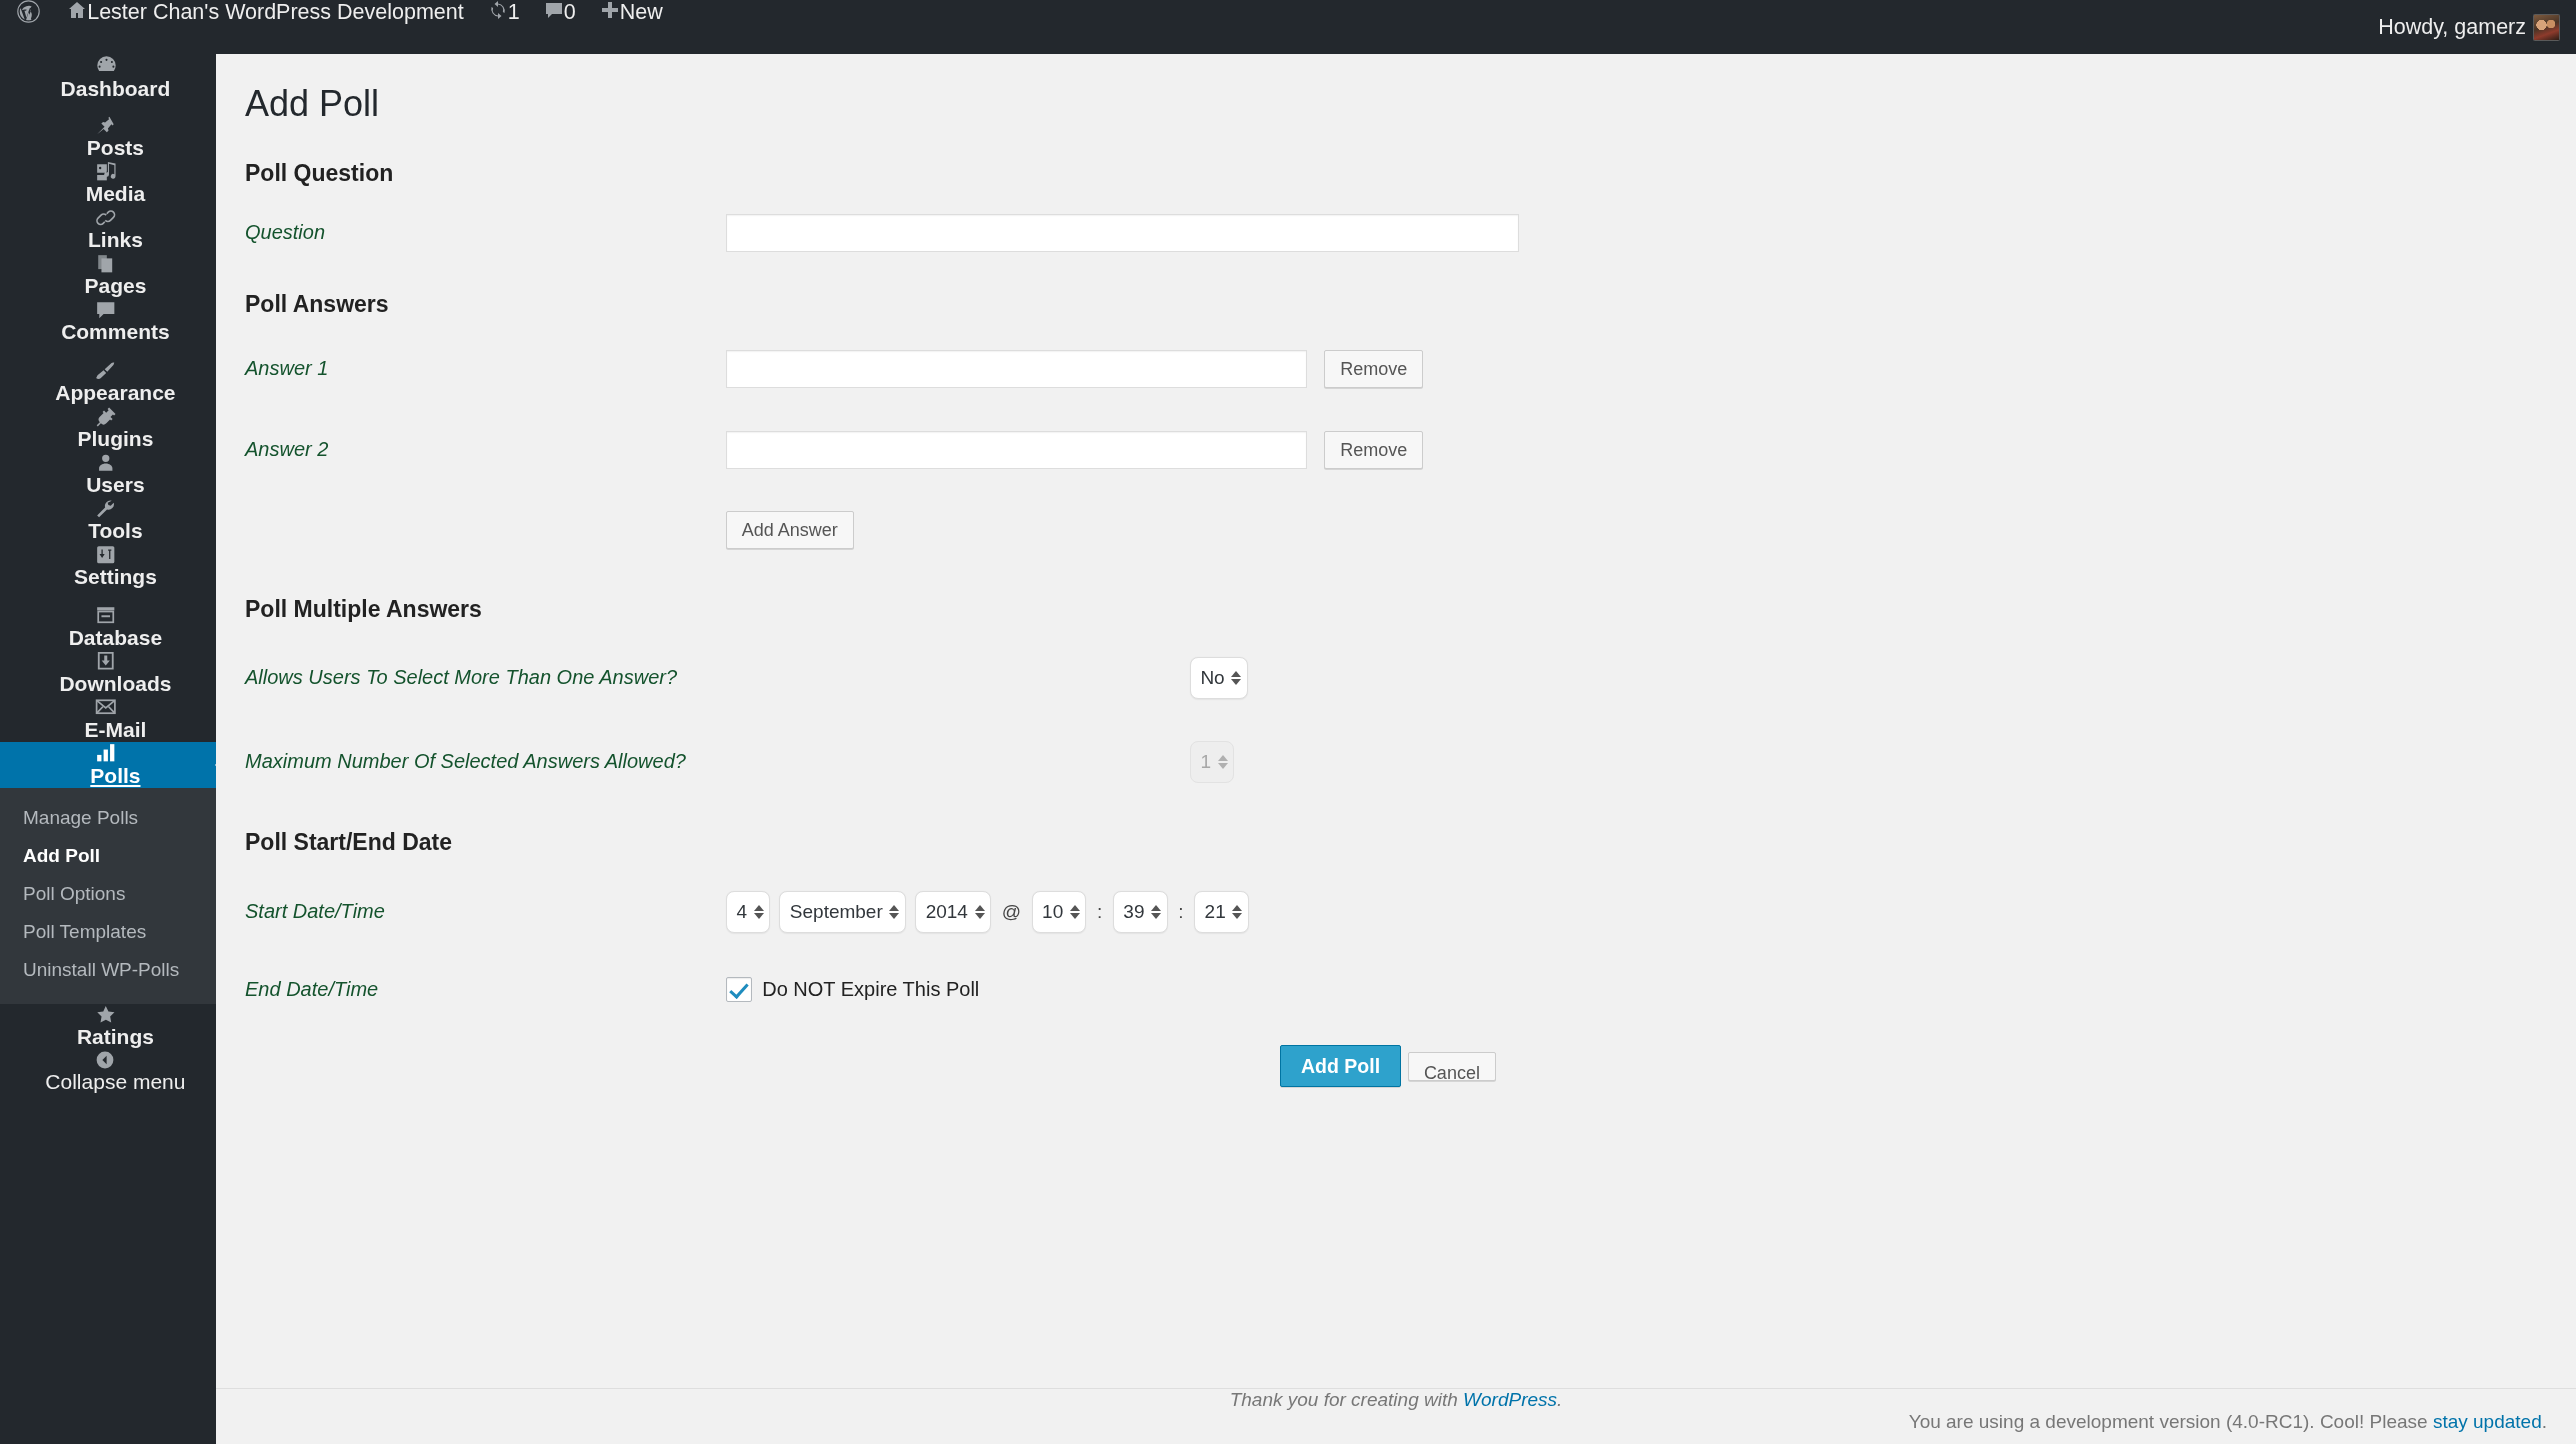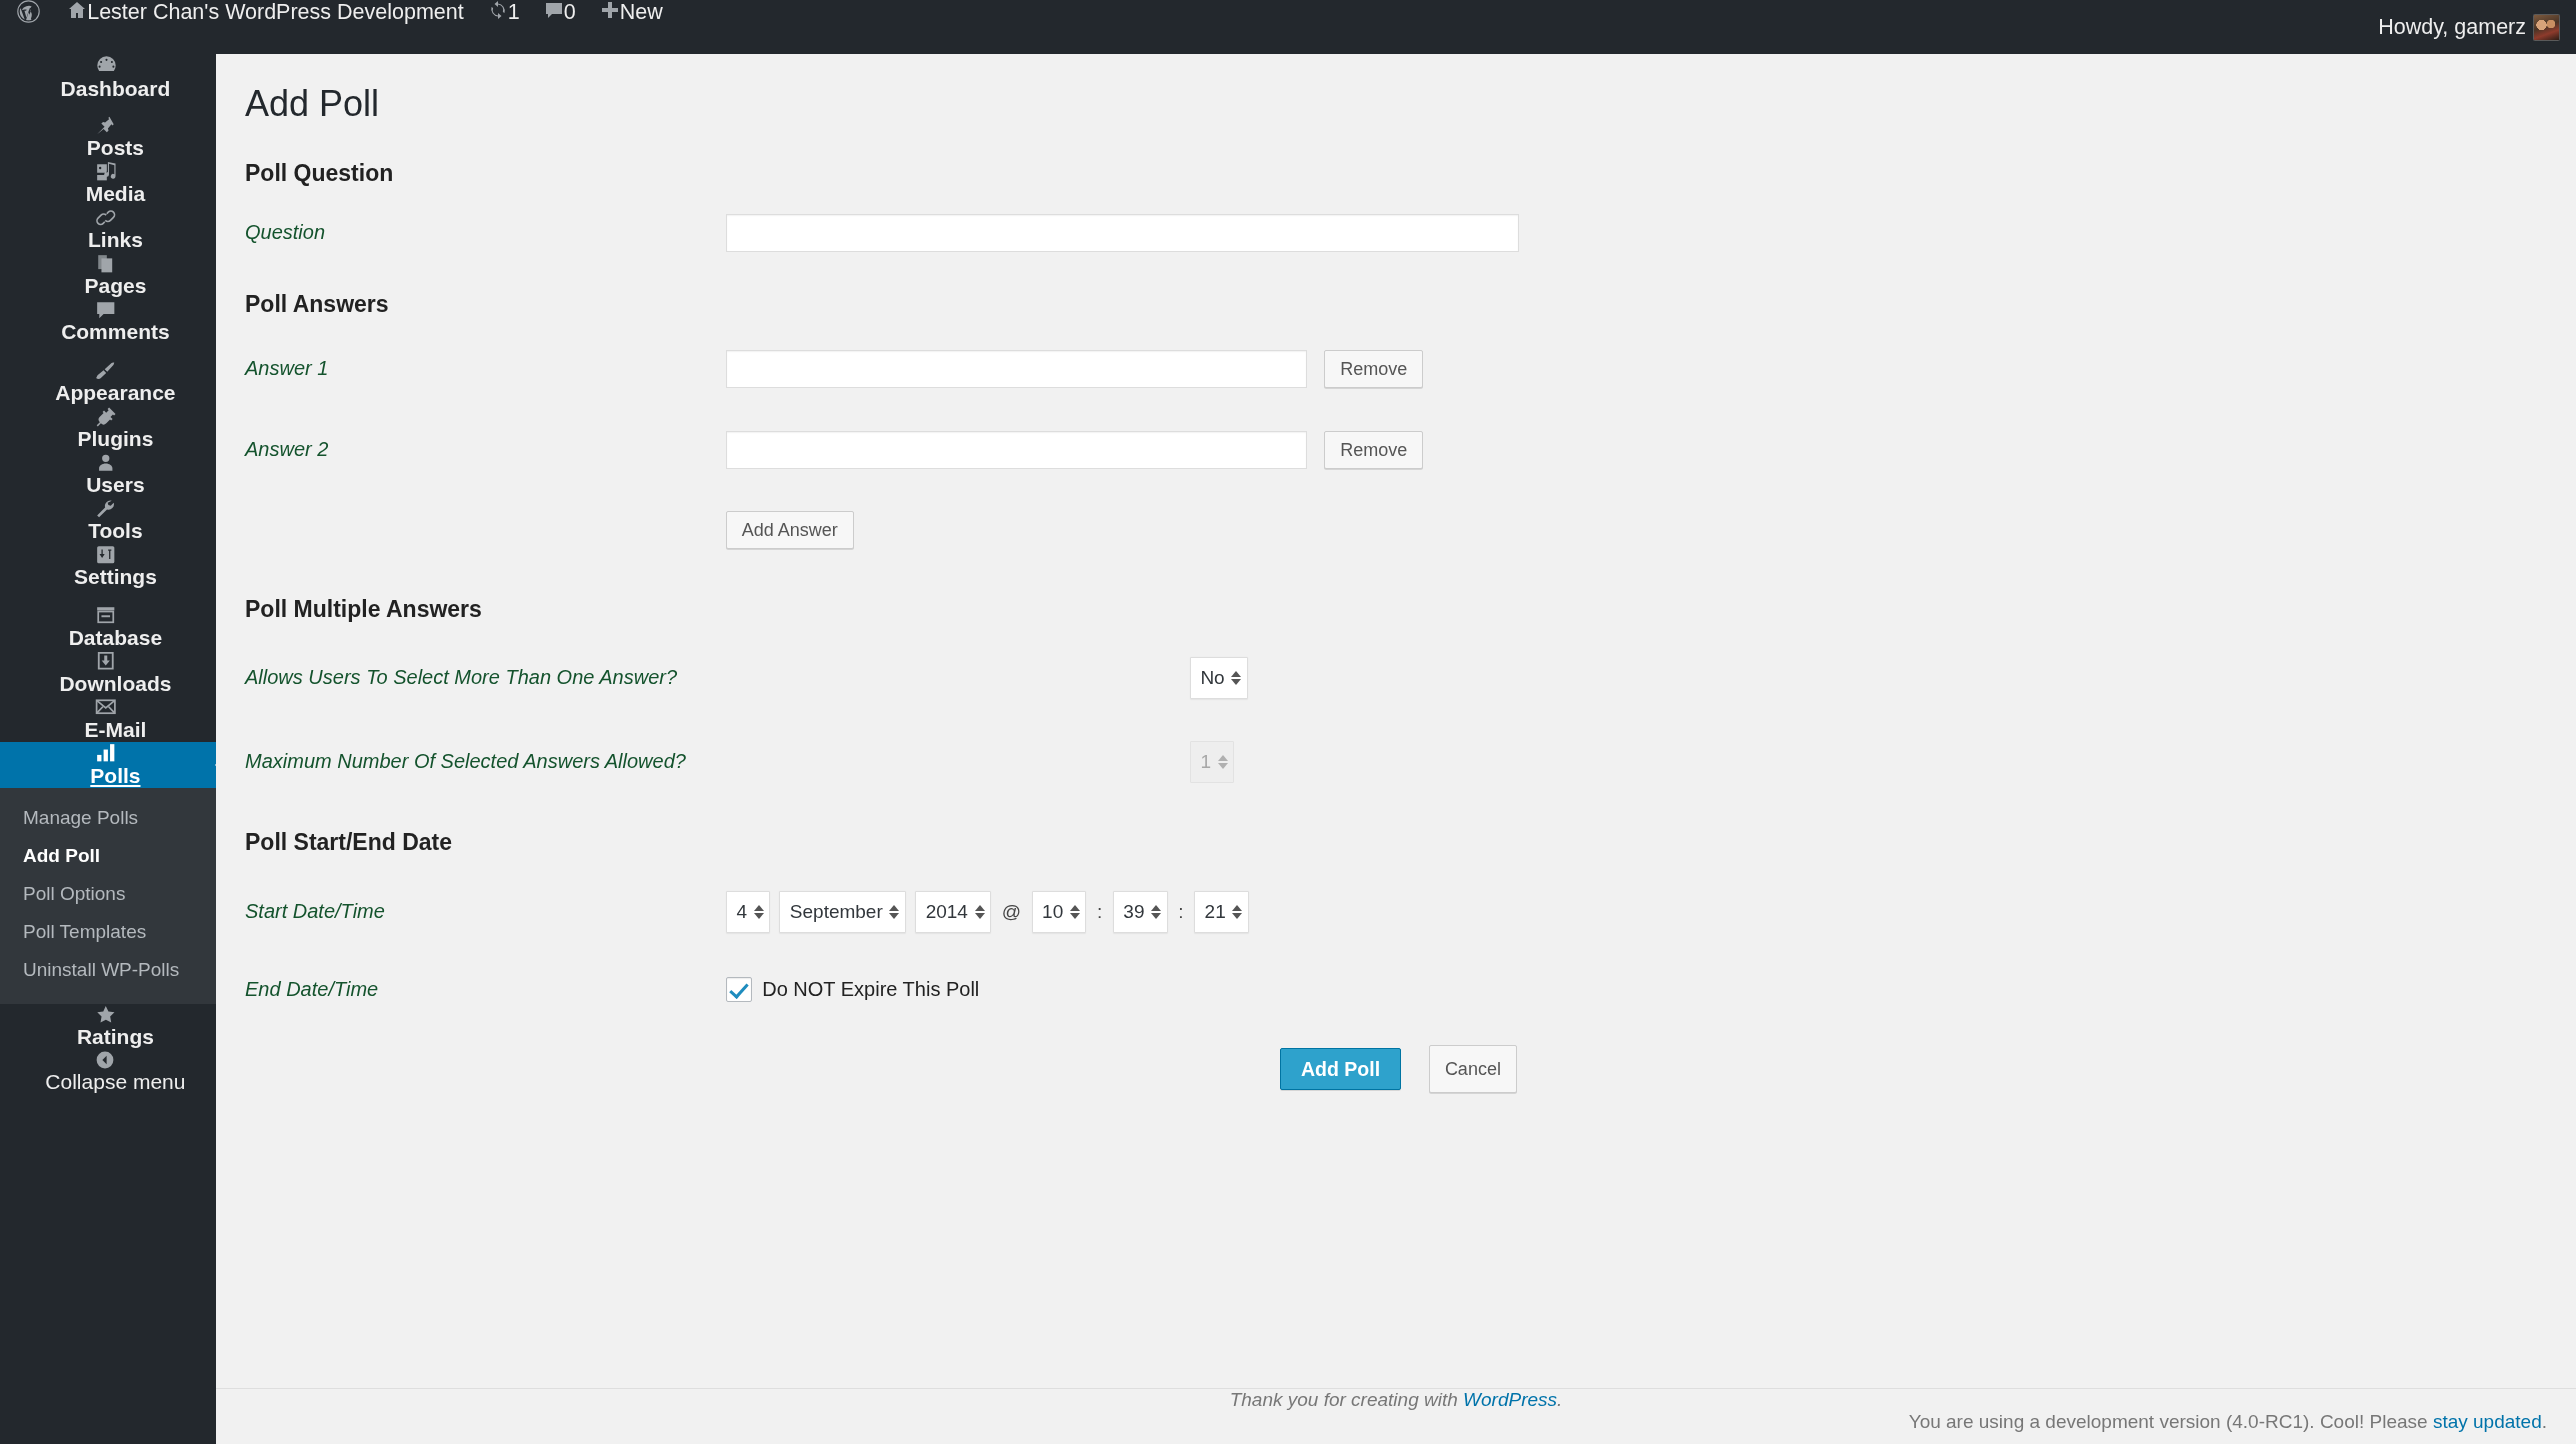--- a/index.html
+++ b/index.html
@@ -193,21 +193,21 @@
     font-family: "Liberation Sans", sans-serif;
     cursor: pointer;
     line-height: 40px;
     white-space: nowrap;
   }
 
   .sel {
     height: 42px;
     background: #fff;
     border: 0.7px solid #ddd;
-    border-radius: 1px;
+    border-radius: 8px;
     box-shadow: 0 0.7px 1.3px rgba(0,0,0,0.06);
     display: inline-flex;
     align-items: center;
     padding: 0 5.4px 0 9.4px;
     font-size: 19px;
     color: #32373c;
     cursor: pointer;
     gap: 6.7px;
     white-space: nowrap;
   }
@@ -625,21 +625,21 @@
     <span class="form-label">End Date/Time</span>
     <span class="chk-wrap">
       <span class="chk checked"></span>
       <span class="chk-label">Do NOT Expire This Poll</span>
     </span>
   </div>
 
   <div class="form-row" style="padding-top:43px;">
     <span class="form-label" style="flex:0 0 1035px; width:1035px;"></span>
     <button class="btn-primary">Add Poll</button>
-    <button class="btn-secondary" style="margin-left:28px; height:48px; line-height:40px;">Cancel</button>
+    <button class="btn-secondary" style="margin-left:7px; height:29px; line-height:40px;">Cancel</button>
   </div>
 
 </div>
 
 <div id="footer">
   <span id="footer-left">
     <span>Thank you for creating with </span><span class="lnk">WordPress</span><span>.</span>
   </span>
   <span id="footer-right">
     <span>You are using a development version (4.0-RC1). Cool! Please </span><span class="lnk">stay updated</span><span>.</span>

